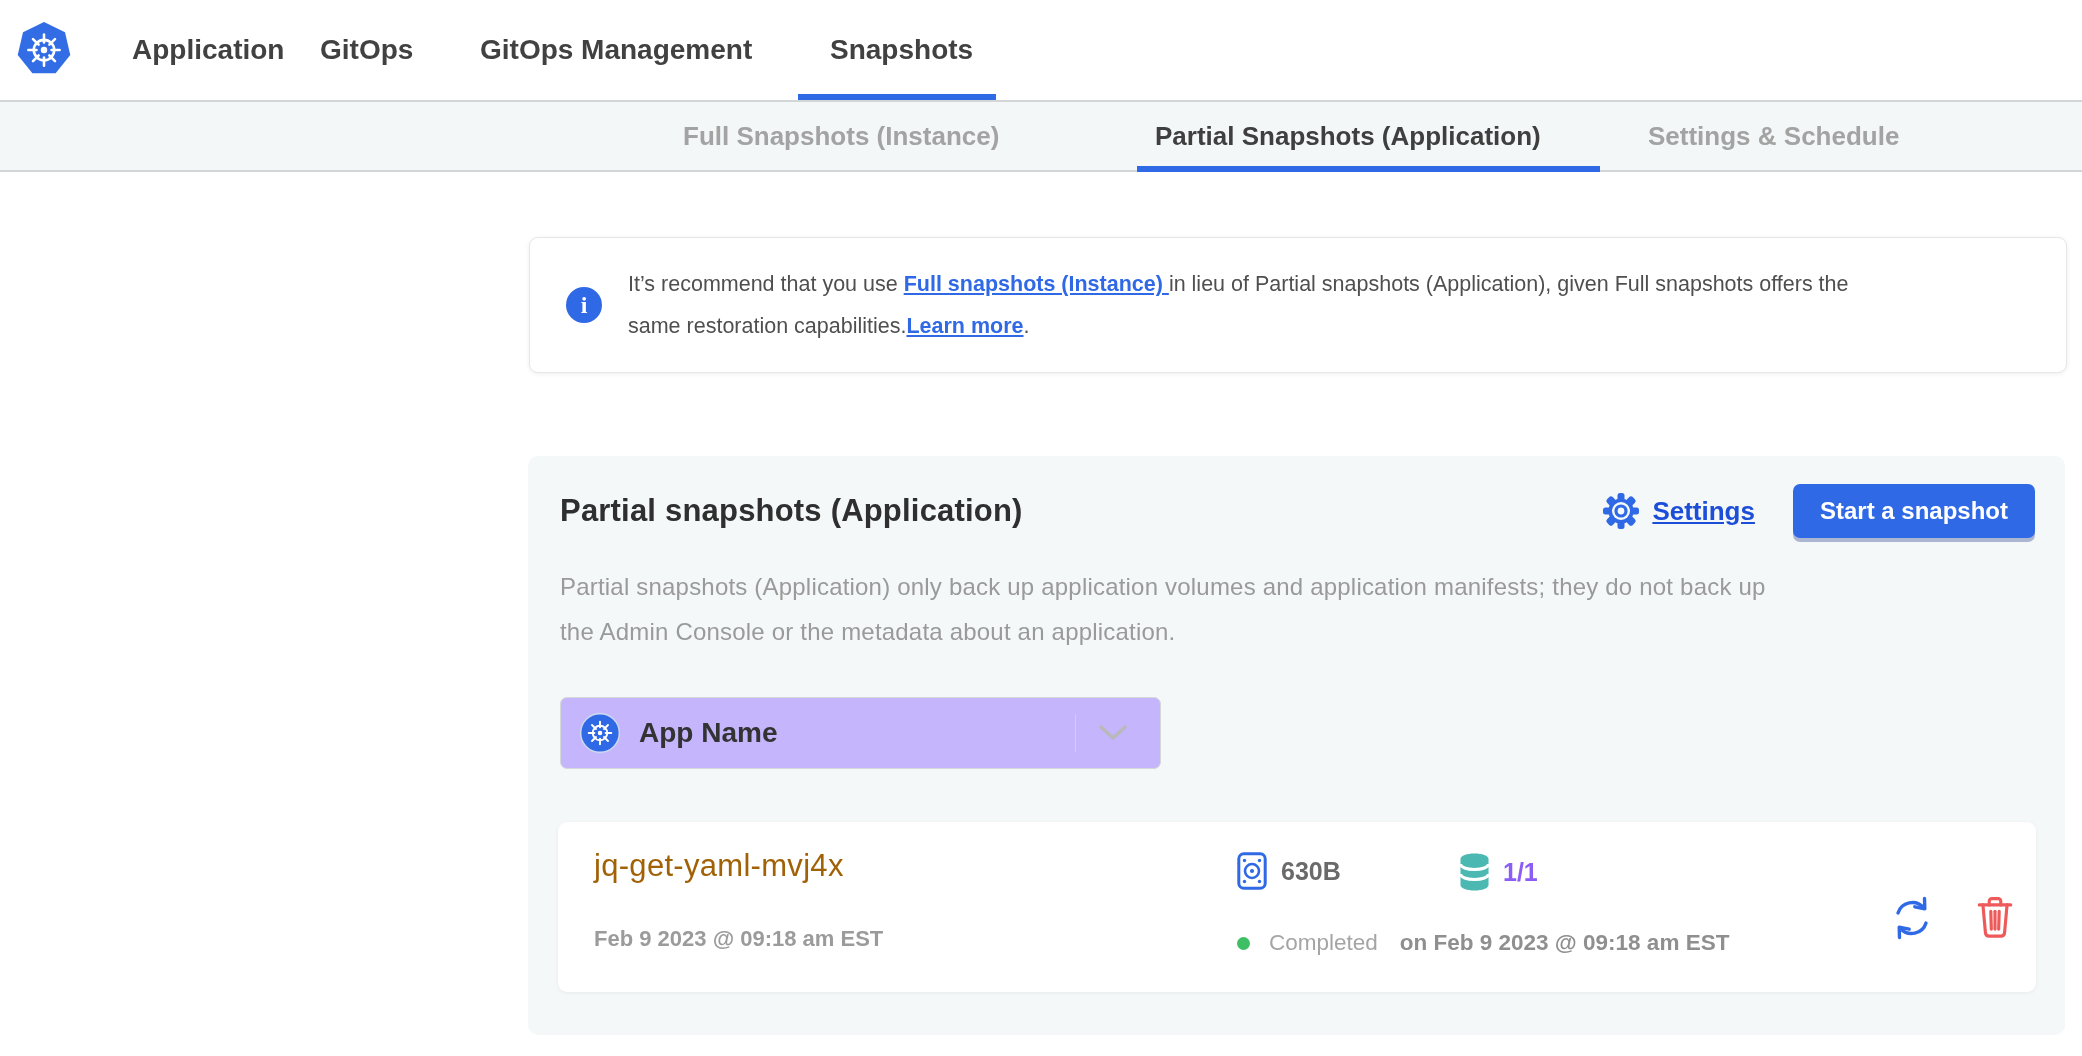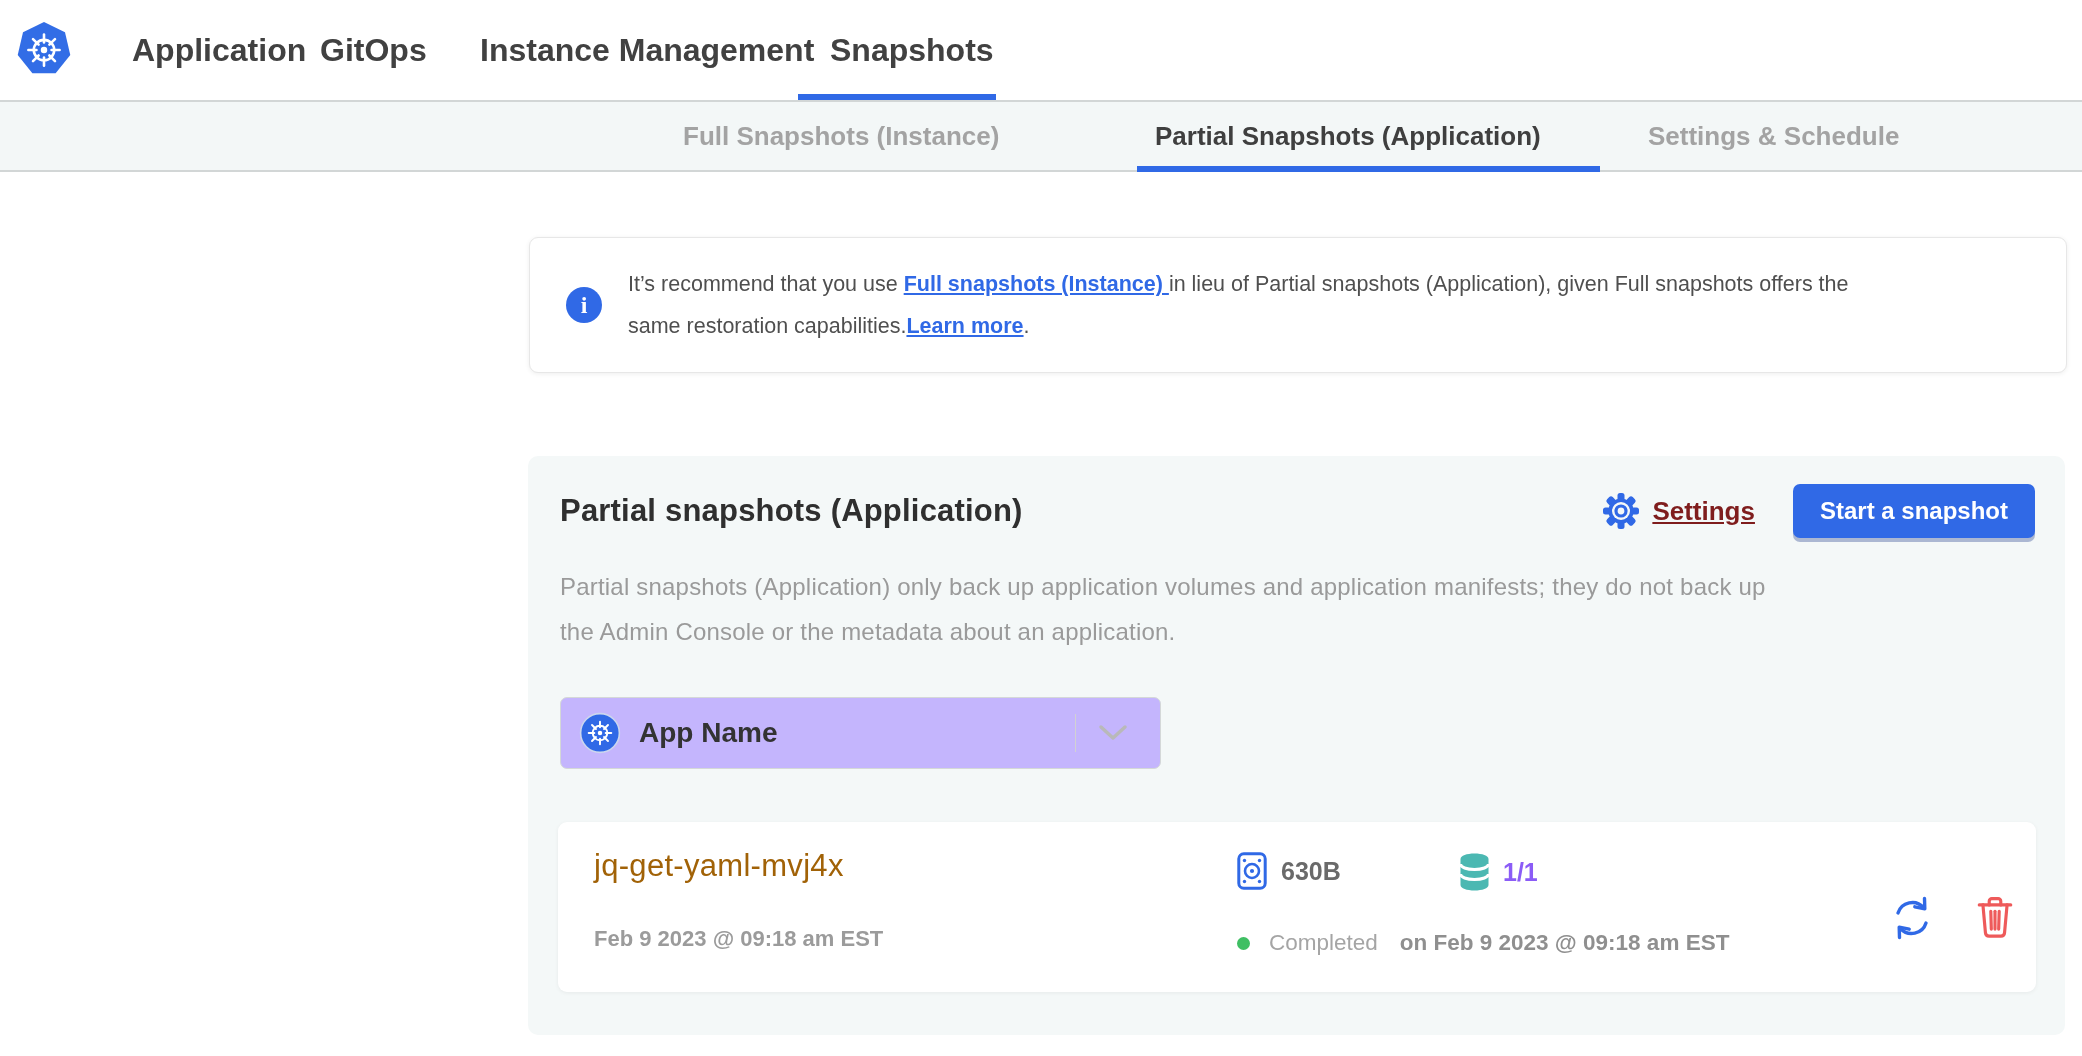--- a/index.html
+++ b/index.html
@@ -7,21 +7,21 @@
     width:2082px;height:1056px;position:relative;overflow:hidden;
     background:#ffffff;
     font-family:"Liberation Sans","DejaVu Sans",sans-serif;
     -webkit-font-smoothing:antialiased;
   }
   
   .topnav{position:absolute;left:0;top:0;width:100%;height:100px;background:#fff;}
   .logo{position:absolute;left:16px;top:20px;width:56px;height:58px;}
   .nav-item{
     position:absolute;top:0;height:100px;line-height:100px;
-    font-size:32px;font-weight:700;color:#414141;cursor:pointer;white-space:nowrap;
+    font-size:28px;font-weight:700;color:#414141;cursor:pointer;white-space:nowrap;
   }
   .nav-underline{position:absolute;left:798px;top:94px;width:198px;height:6px;background:#3069E6;}
   
   .subnav{
     position:absolute;left:0;top:100px;width:100%;height:72px;box-sizing:border-box;
     background:#f3f7f7;border-top:2px solid #d2d6d6;border-bottom:2px solid #d2d6d6;
   }
   .subtab{
     position:absolute;top:0;height:68px;line-height:68px;
     font-size:26px;font-weight:700;color:#a3a3a3;cursor:pointer;white-space:nowrap;
@@ -48,21 +48,21 @@
   .panel{
     position:absolute;left:528px;top:456px;width:1537px;height:579px;
     background:#f4f8f8;border-radius:10px;
   }
   .panel-header{
     position:absolute;left:32px;right:30px;top:20px;height:70px;
     display:flex;align-items:center;
   }
   .panel-title{font-size:31px;font-weight:700;color:#2f2f2f;margin:0;margin-right:auto;letter-spacing:.2px;}
   .settings-link{display:flex;align-items:center;gap:11px;margin-right:38px;cursor:pointer;}
-  .settings-link .label{font-size:26px;font-weight:700;color:#7f1d1d;text-decoration:underline;}
+  .settings-link .label{font-size:26px;font-weight:700;color:#1d4ed8;text-decoration:underline;}
   .start-btn{
     height:54px;padding:12px 27px;background:#3069E6;border:none;border-radius:7px;
     color:#fff;font-size:24px;font-weight:700;cursor:pointer;
     font-family:inherit;box-shadow:0 4px 0 rgba(34,64,140,.35);
   }
   .panel-desc{
     position:absolute;left:32px;top:108px;width:1478px;
     font-size:24px;color:#9a9a9a;line-height:45px;white-space:pre-line;letter-spacing:.2px;
   }
   
@@ -107,21 +107,21 @@
       <line x1="33" y1="27" x2="40.5" y2="27"></line>
       <line x1="15.8" y1="16.8" x2="21" y2="22"></line>
       <line x1="31" y1="32" x2="36.2" y2="37.2"></line>
       <line x1="36.2" y1="16.8" x2="31" y2="22"></line>
       <line x1="21" y1="32" x2="15.8" y2="37.2"></line>
     </g>
     <circle cx="26" cy="27" r="3" fill="#ffffff"></circle>
   </svg>
   <div class="nav-item" style="left:132px">Application</div>
   <div class="nav-item" style="left:320px">GitOps</div>
-  <div class="nav-item" style="left:480px">Instance Management</div>
+  <div class="nav-item" style="left:480px">GitOps Management</div>
   <div class="nav-item" style="left:830px">Snapshots</div>
   <div class="nav-underline"></div>
 </div>
 
 <div class="subnav">
   <div class="subtab" style="left:683px">Full Snapshots (Instance)</div>
   <div class="subtab active" style="left:1155px">Partial Snapshots (Application)</div>
   <div class="subtab" style="left:1648px">Settings &amp; Schedule</div>
   <div class="subtab-underline"></div>
 </div>

